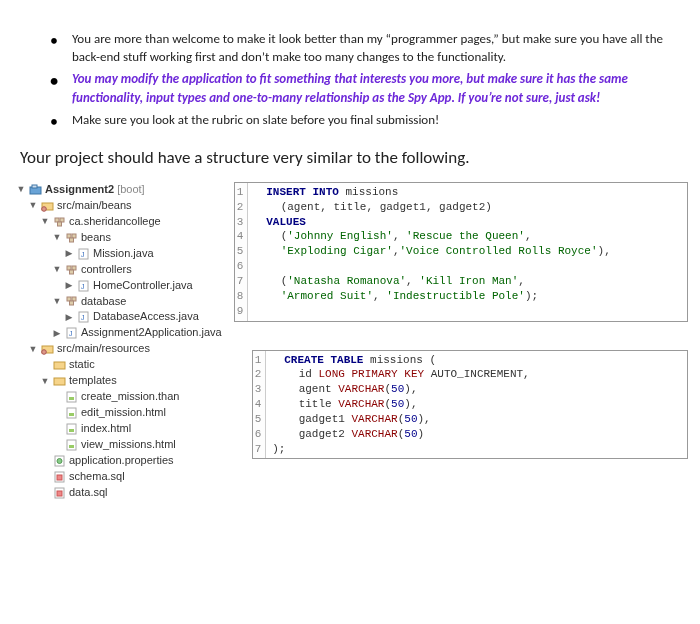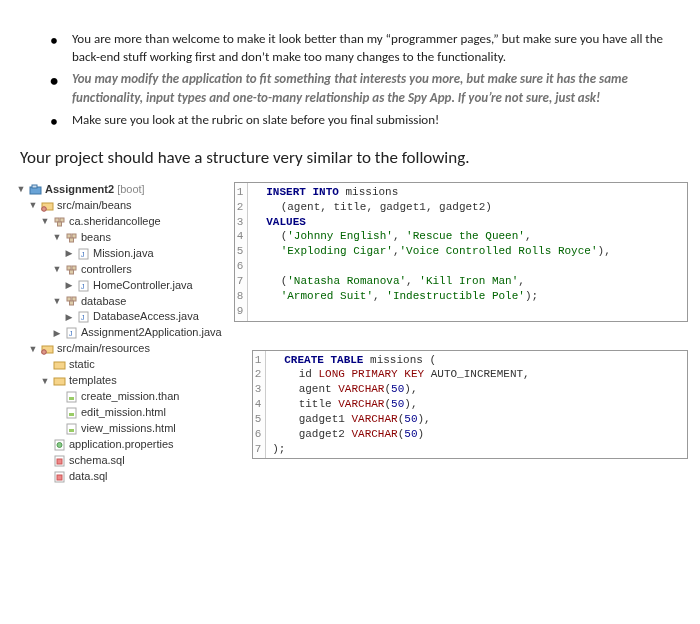--- a/index.html
+++ b/index.html
@@ -22,21 +22,21 @@
     line-height: 1.4;
   }
   ul.bullets > li::before {
     content: "•";
     position: absolute;
     left: 8px;
     top: 0;
     font-size: 16px;
     color: #000;
   }
-  .red-bold-italic { color: #737373; font-weight: bold; font-style: italic; }
+  .red-bold-italic { color: #6d28d9; font-weight: bold; font-style: italic; }
   .lead-para { margin: 14px 0 14px 8px; font-size: 17px; }
   .layout { display: flex; gap: 12px; align-items: flex-start; margin-top: 4px;}
   .tree {
     font-family: Arial, sans-serif;
     font-size: 11px;
     color: #333;
     line-height: 1.45;
     white-space: nowrap;
     padding-left: 4px;
   }
@@ -252,20 +252,30 @@
         <span>edit_mission.html</span>
       </div>
     <div class="node indent3">
         <span class="triad"></span>
         <span class="icon">
           <svg width="13" height="12">
             <rect x="2" y="1" width="9" height="10" fill="#fff" stroke="#aaa"></rect>
             <rect x="4" y="6" width="5" height="3" fill="#9c6"></rect>
           </svg>
         </span>
+        <span>index.html</span>
+      </div>
+    <div class="node indent3">
+        <span class="triad"></span>
+        <span class="icon">
+          <svg width="13" height="12">
+            <rect x="2" y="1" width="9" height="10" fill="#fff" stroke="#aaa"></rect>
+            <rect x="4" y="6" width="5" height="3" fill="#9c6"></rect>
+          </svg>
+        </span>
         <span>view_missions.html</span>
       </div>
 
     <div class="node indent2">
         <span class="triad"></span>
         <span class="icon">
           <svg width="13" height="12">
             <rect x="2" y="1" width="9" height="10" fill="#fff" stroke="#aaa"></rect>
             <circle cx="6.5" cy="6" r="2.5" fill="#8c8" stroke="#595"></circle>
           </svg>

